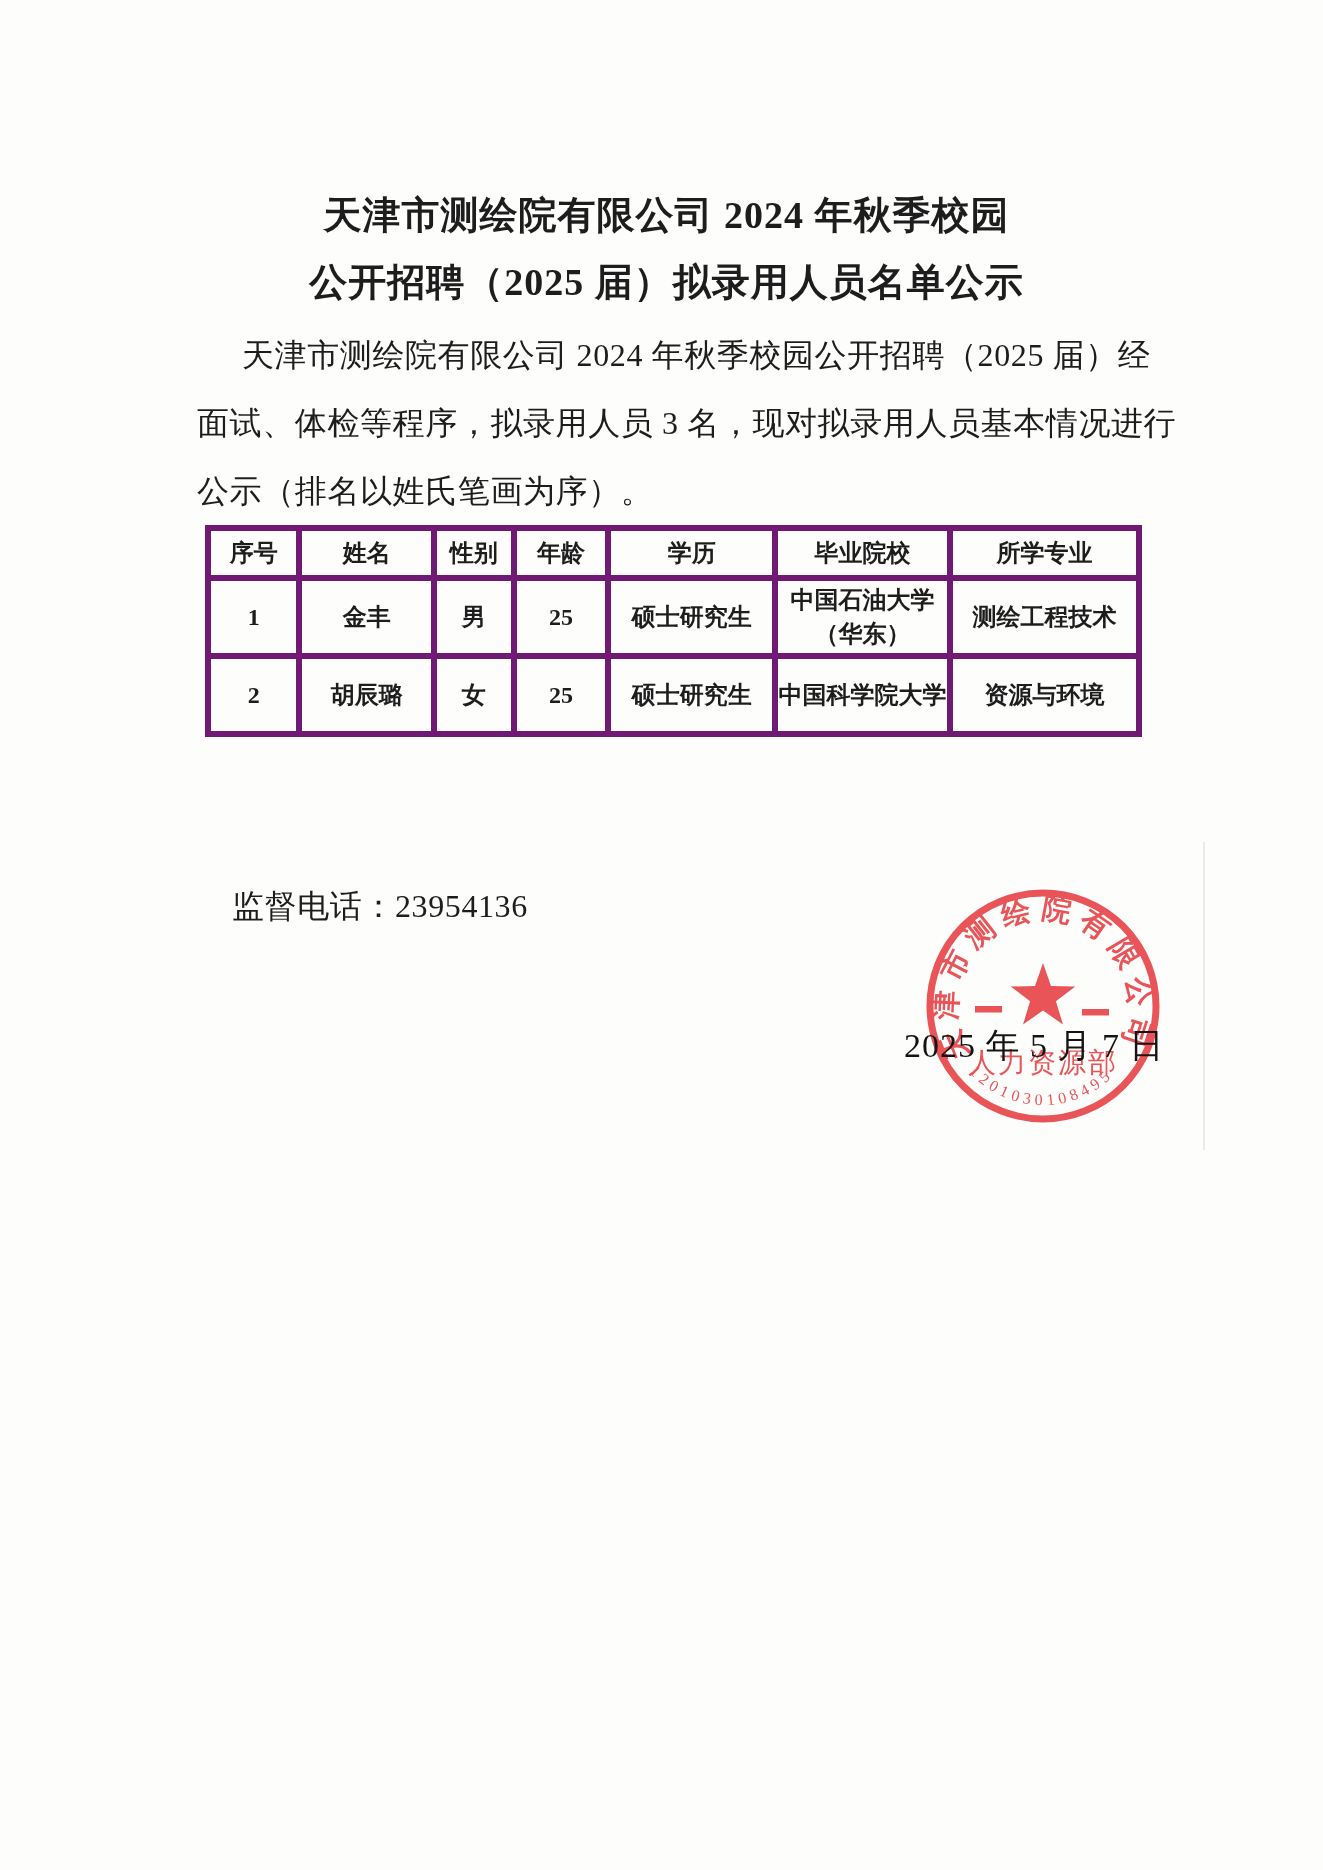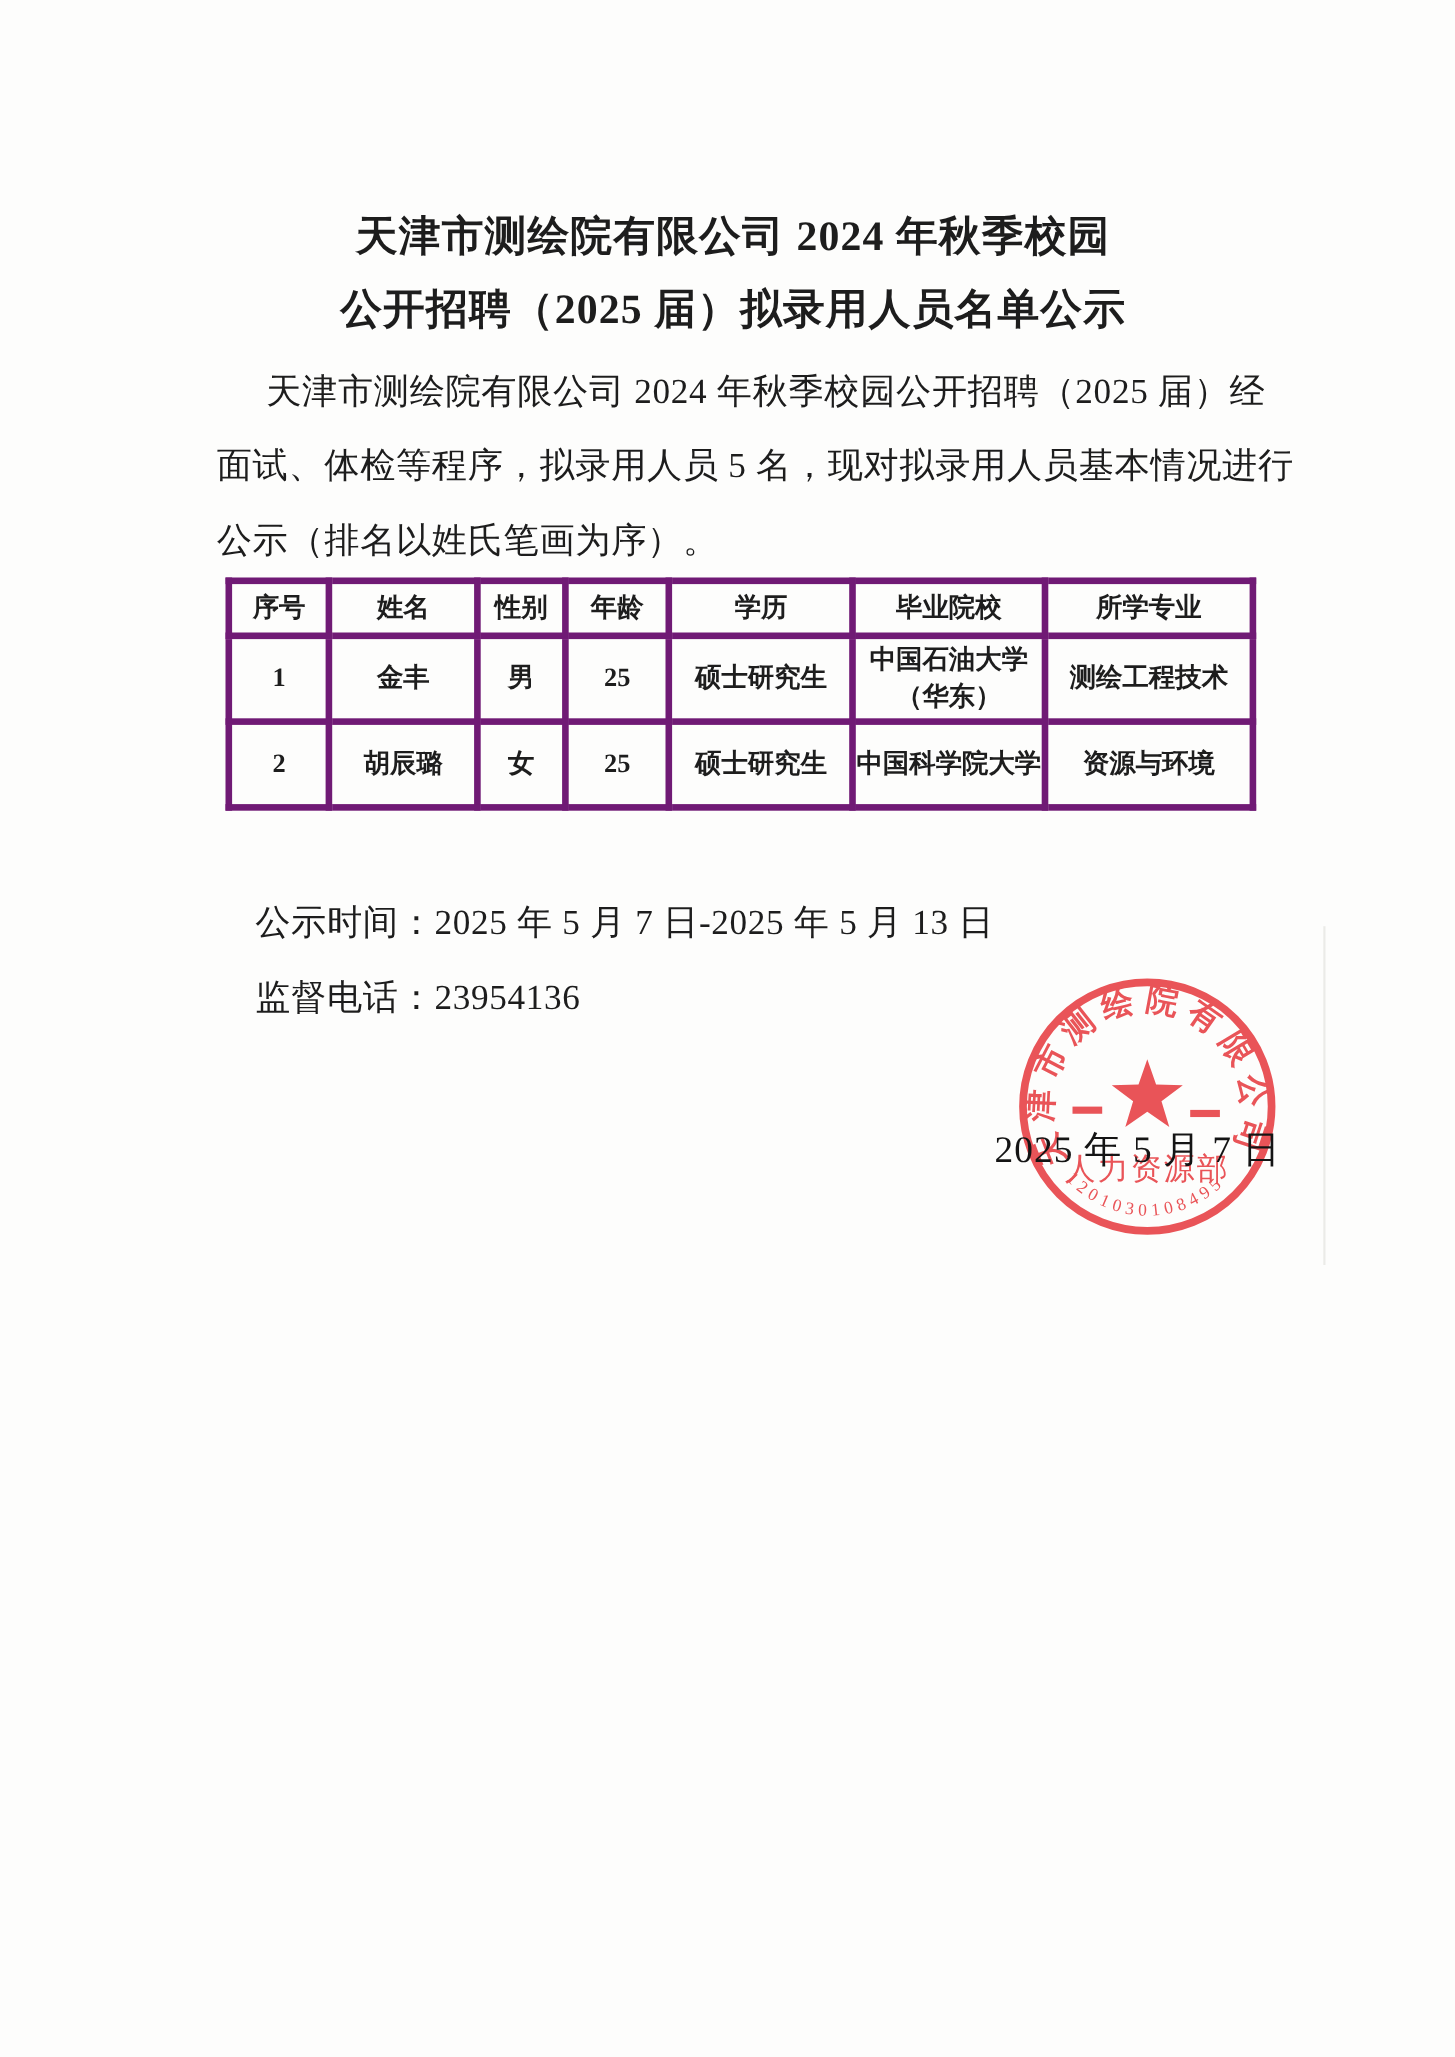--- a/index.html
+++ b/index.html
@@ -78,21 +78,21 @@
 <body>
 
 <div class="page">
 
   <div class="title-line" id="title-line-1">天津市测绘院有限公司 2024 年秋季校园</div>
 
   <div class="title-line" id="title-line-2">公开招聘（2025 届）拟录用人员名单公示</div>
 
   <div class="body-line" id="para-line-1">天津市测绘院有限公司 2024 年秋季校园公开招聘（2025 届）经</div>
 
-  <div class="body-line" id="para-line-2">面试、体检等程序，拟录用人员 5 名，现对拟录用人员基本情况进行</div>
+  <div class="body-line" id="para-line-2">面试、体检等程序，拟录用人员 3 名，现对拟录用人员基本情况进行</div>
 
   <div class="body-line" id="para-line-3">公示（排名以姓氏笔画为序）。</div>
 
   <table class="candidates">
     <tbody>
         <tr class="hdr">
       <th class="col-no">序号</th>
       <th class="col-name">姓名</th>
       <th class="col-gender">性别</th>
       <th class="col-age">年龄</th>
@@ -117,21 +117,20 @@
       <td>胡辰璐</td>
       <td>女</td>
       <td>25</td>
       <td>硕士研究生</td>
       <td>中国科学院大学</td>
       <td>资源与环境</td>
     </tr>
   </tbody>
     </table>
 
-  <div class="body-line" id="notice-period-line">公示时间：2025 年 5 月 7 日-2025 年 5 月 13 日</div>
 
   <div class="body-line" id="phone-line">监督电话：23954136</div>
 
   <div id="fold-line"></div>
 
   <svg id="seal" viewBox="0 0 260 260" xmlns="http://www.w3.org/2000/svg">
     <defs>
       <path id="seal-arc-top" d="M 58.7 179.9 A 87 87 0 1 1 201.3 179.9" fill="none"></path>
       <path id="seal-arc-bottom" d="M 54.1 193.7 A 99 99 0 0 0 205.9 193.7" fill="none"></path>
     </defs>

